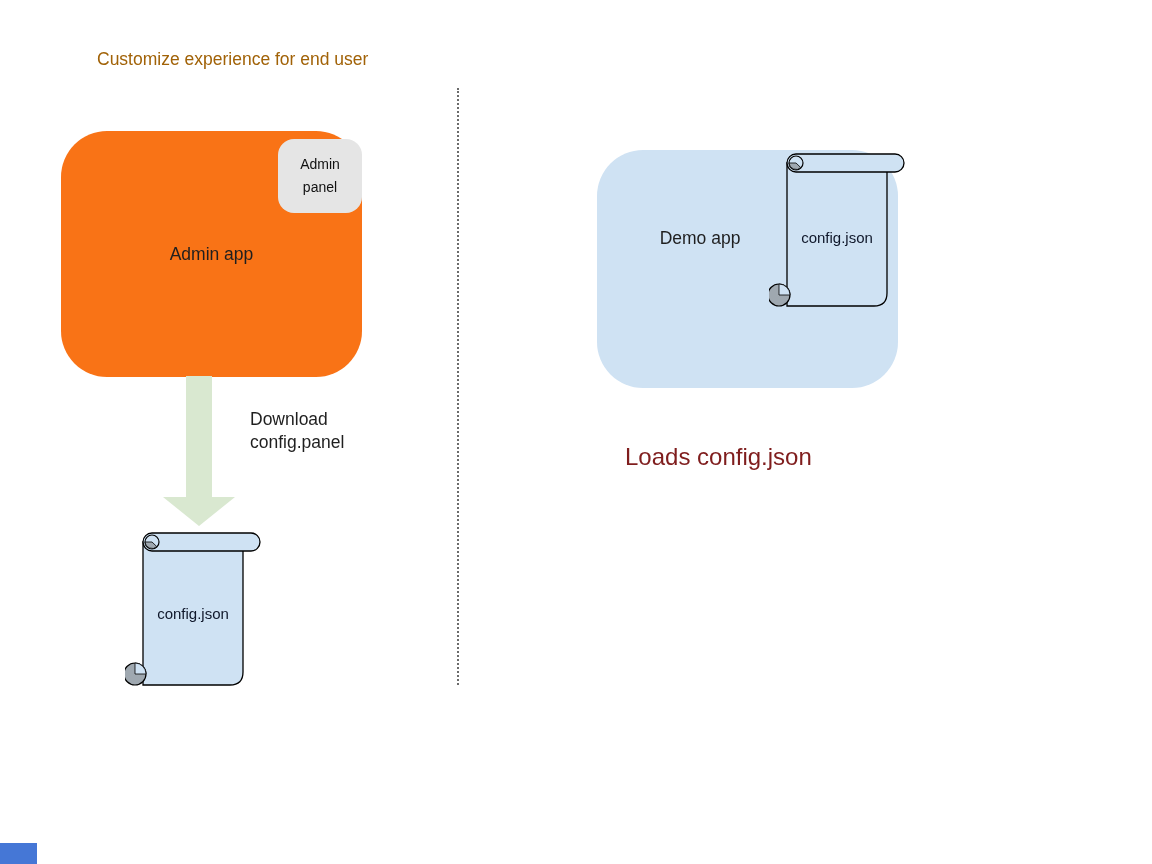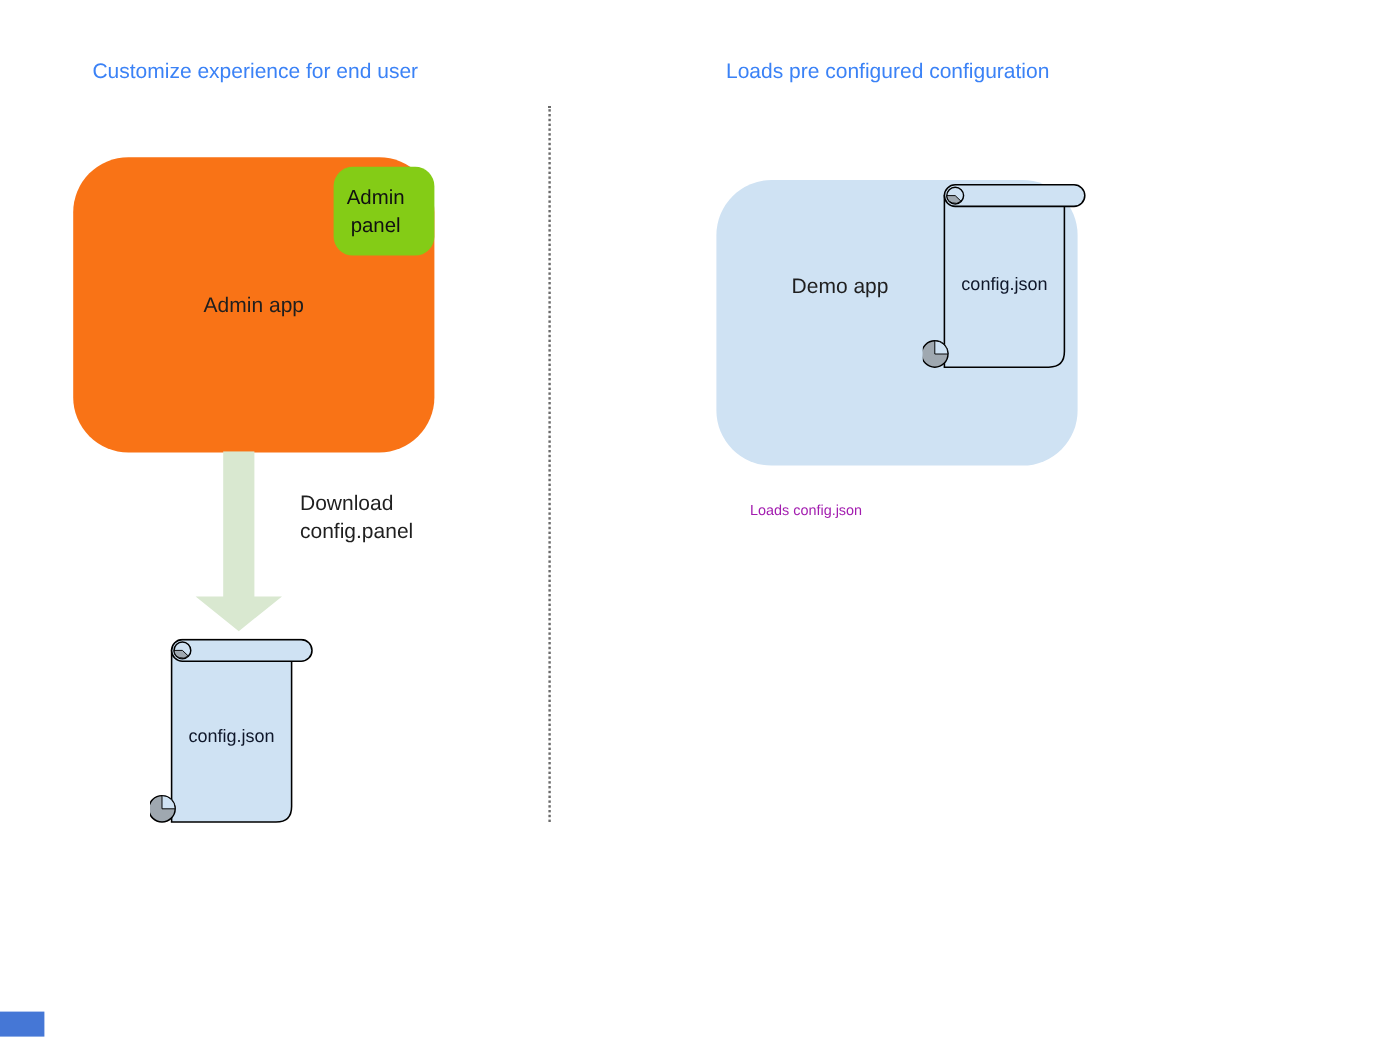--- a/index.html
+++ b/index.html
@@ -11,22 +11,23 @@
   .canvas{
     position:relative;
     width:1152px;
     height:864px;
     background:#ffffff;
     overflow:hidden;
   }
   .abs{position:absolute;}
   .section-title{
     font-size:17.5px;
-    color:#3b82f6;
+    color:#a16207;
     white-space:nowrap;
+    margin-left:20px;
   }
   .divider{
     position:absolute;
     left:457px;
     top:88px;
     height:597px;
     width:0;
     border-left:2px dotted #6b6b6b;
   }
   .app-box{
@@ -53,27 +54,27 @@
   }
   .demo-label-wrap{
     left:597px; top:150px;
     width:206px; height:176px;
     display:flex; align-items:center; justify-content:center;
   }
   .admin-panel-box{
     position:absolute;
     left:278px; top:139px;
     width:84px; height:74px;
-    background:#84cc16;
+    background:#e5e5e5;
     border-radius:16px;
     display:flex;
     align-items:center;
-    justify-content:flex-start;
+    justify-content:center;
     text-align:center;
-    font-size:17px;
+    font-size:14px;
     line-height:23px;
     color:#111111;
   }
   .admin-panel-box .wrap{width:70px;}
   .arrow-svg{ left:162px; top:376px; }
   .arrow-label{
     left:250px; top:408px;
     width:130px;
     font-size:17.5px;
     line-height:22.5px;
@@ -82,39 +83,38 @@
   .scroll-left{ left:125px; top:532px; }
   .scroll-right{ left:769px; top:153px; }
   .scroll-label{
     display:flex; align-items:center; justify-content:center;
     font-size:15px;
     color:#0f172a;
   }
   .scroll-label.left-file{ left:143px; top:551px; width:100px; height:124px; }
   .scroll-label.right-file{ left:787px; top:172px; width:100px; height:130px; }
   .caption{
-    left:625px; top:418px;
-    font-size:12px;
-    color:#a21caf;
+    left:625px; top:443px;
+    font-size:24px;
+    color:#7f1d1d;
     white-space:nowrap;
   }
   .corner-marker{
     left:0; top:843px;
     width:37px; height:21px;
     background:#4577d6;
   }
 </style>
 </head>
 <body>
 
 <div class="canvas">
 
   <div class="abs section-title" style="left:77px; top:49px;">Customize experience for end user</div>
 
-  <div class="abs section-title" style="left:605px; top:49px;">Loads pre configured configuration</div>
 
   <div class="divider"></div>
 
   <div class="app-box admin-app-box">
     <div class="app-label">Admin app</div>
   </div>
 
   <div class="admin-panel-box">
     <div class="wrap">Admin panel</div>
   </div>

